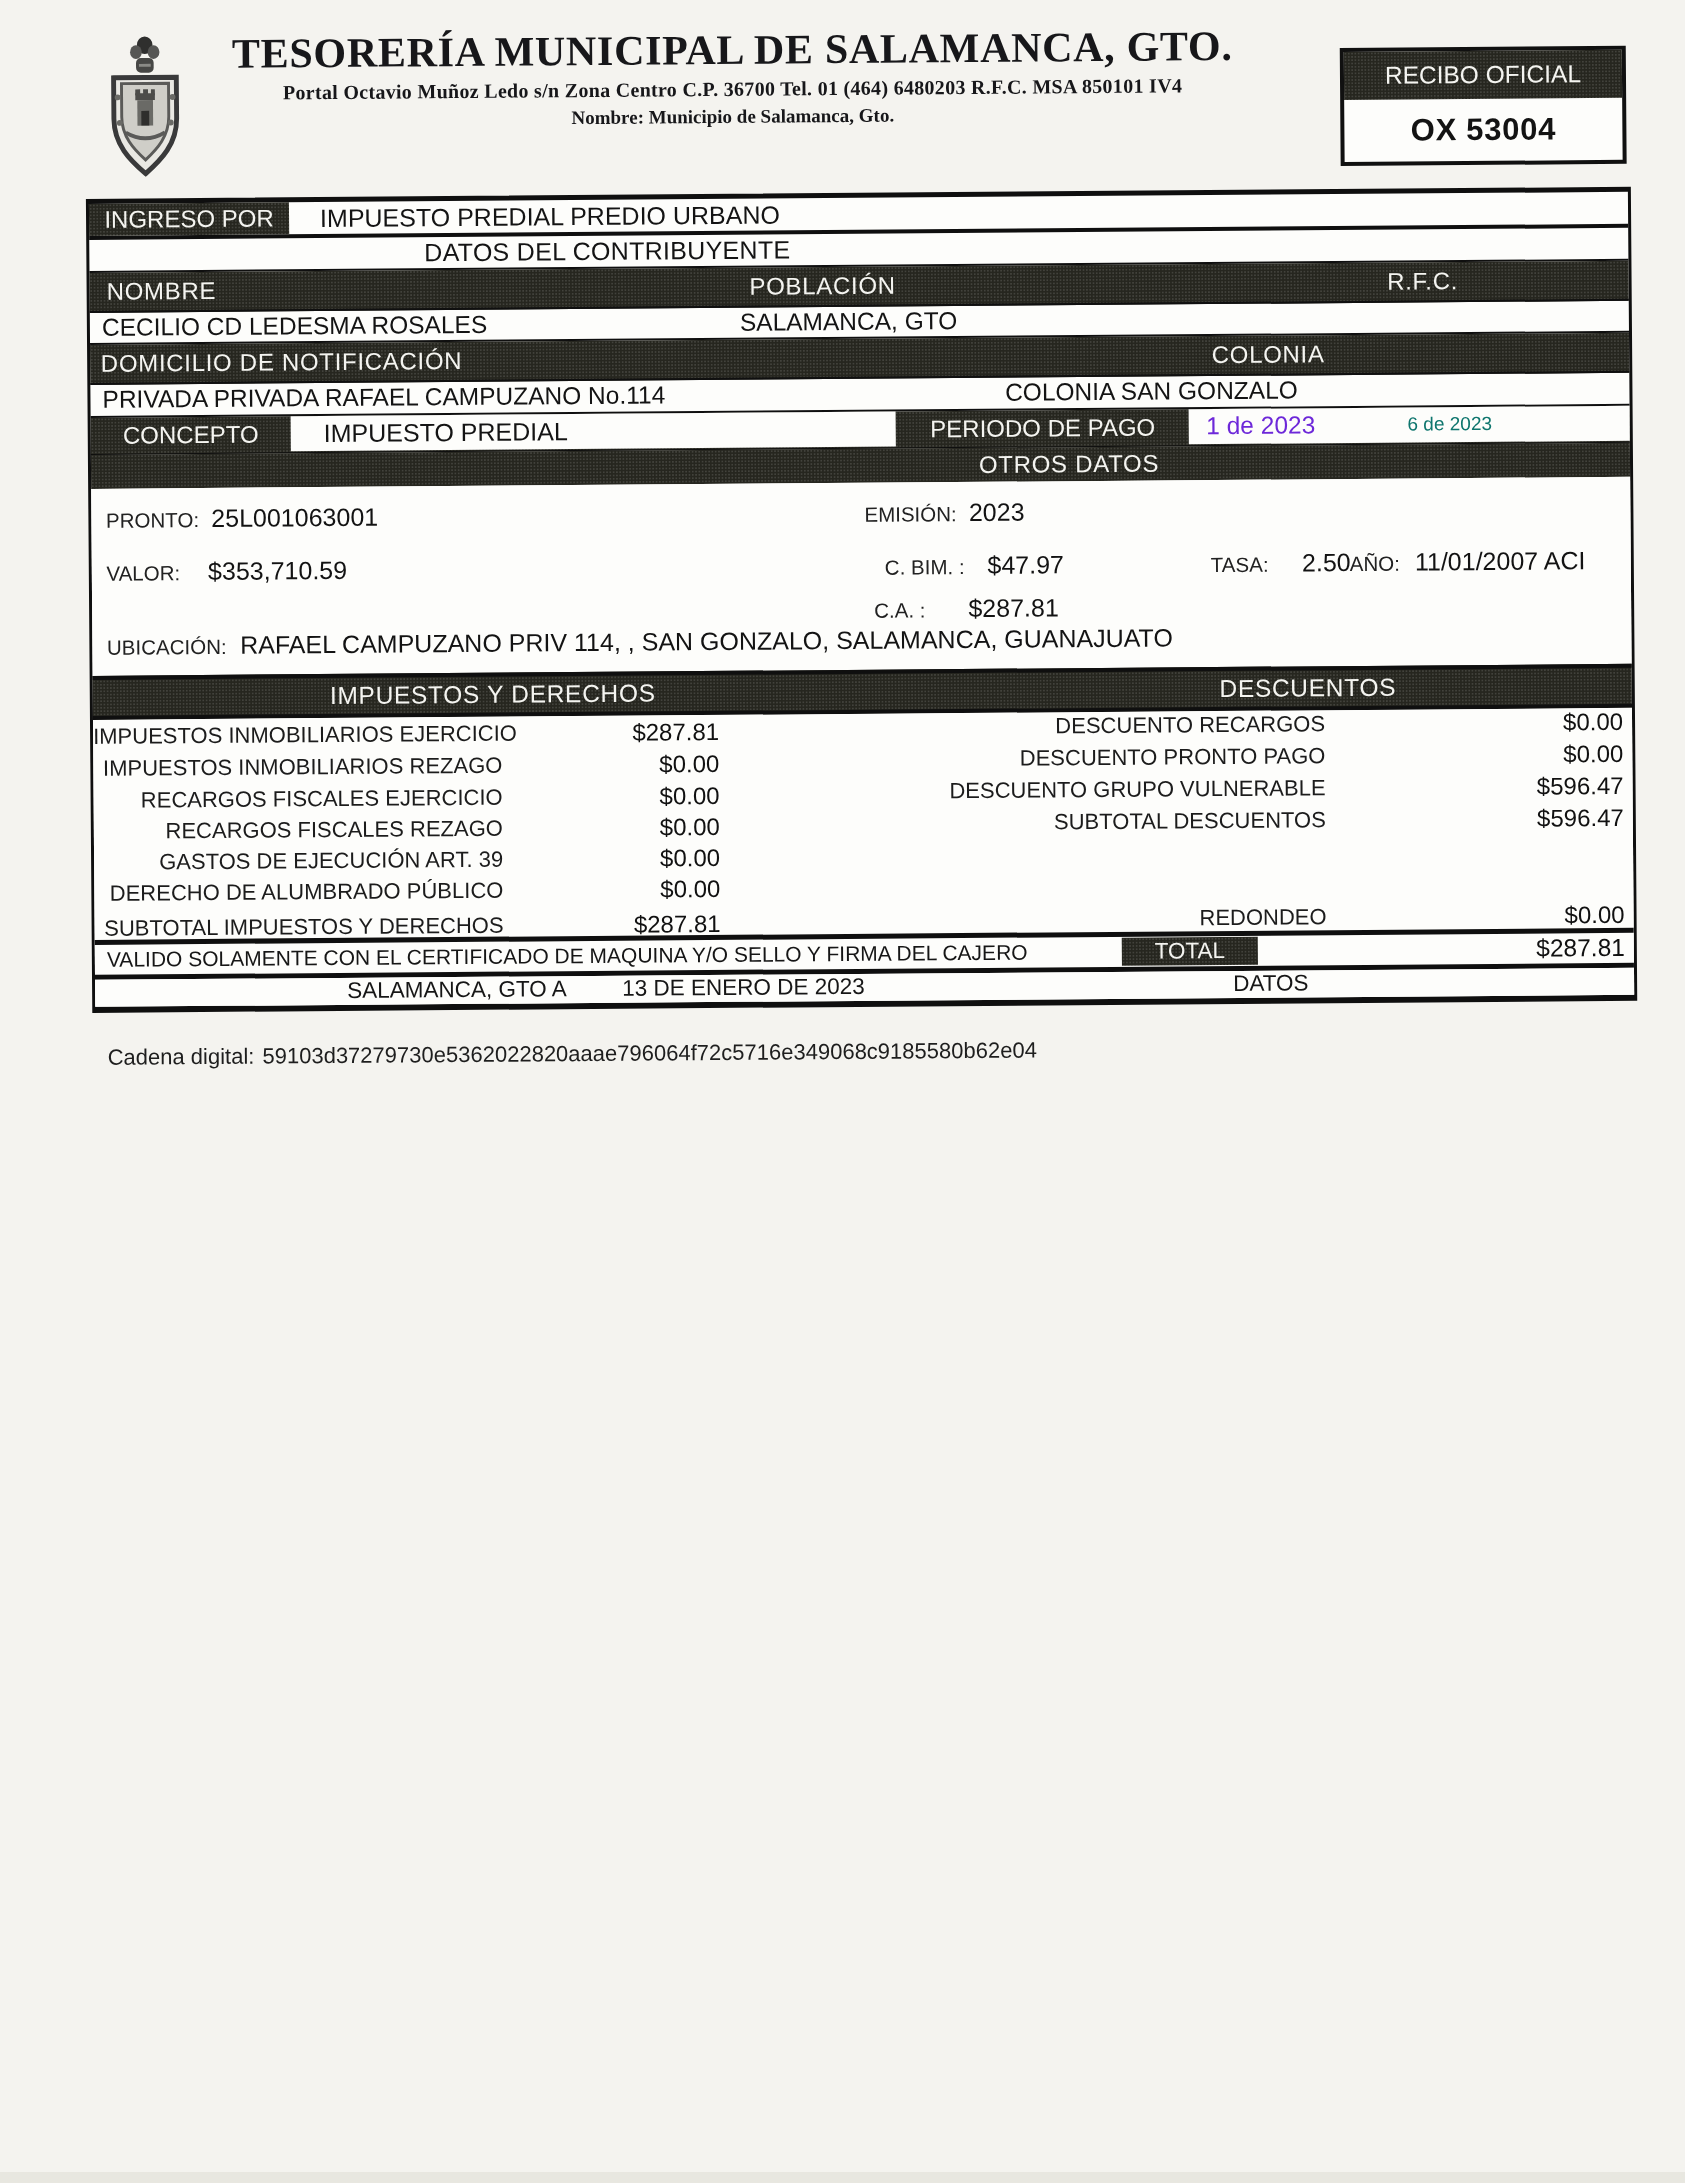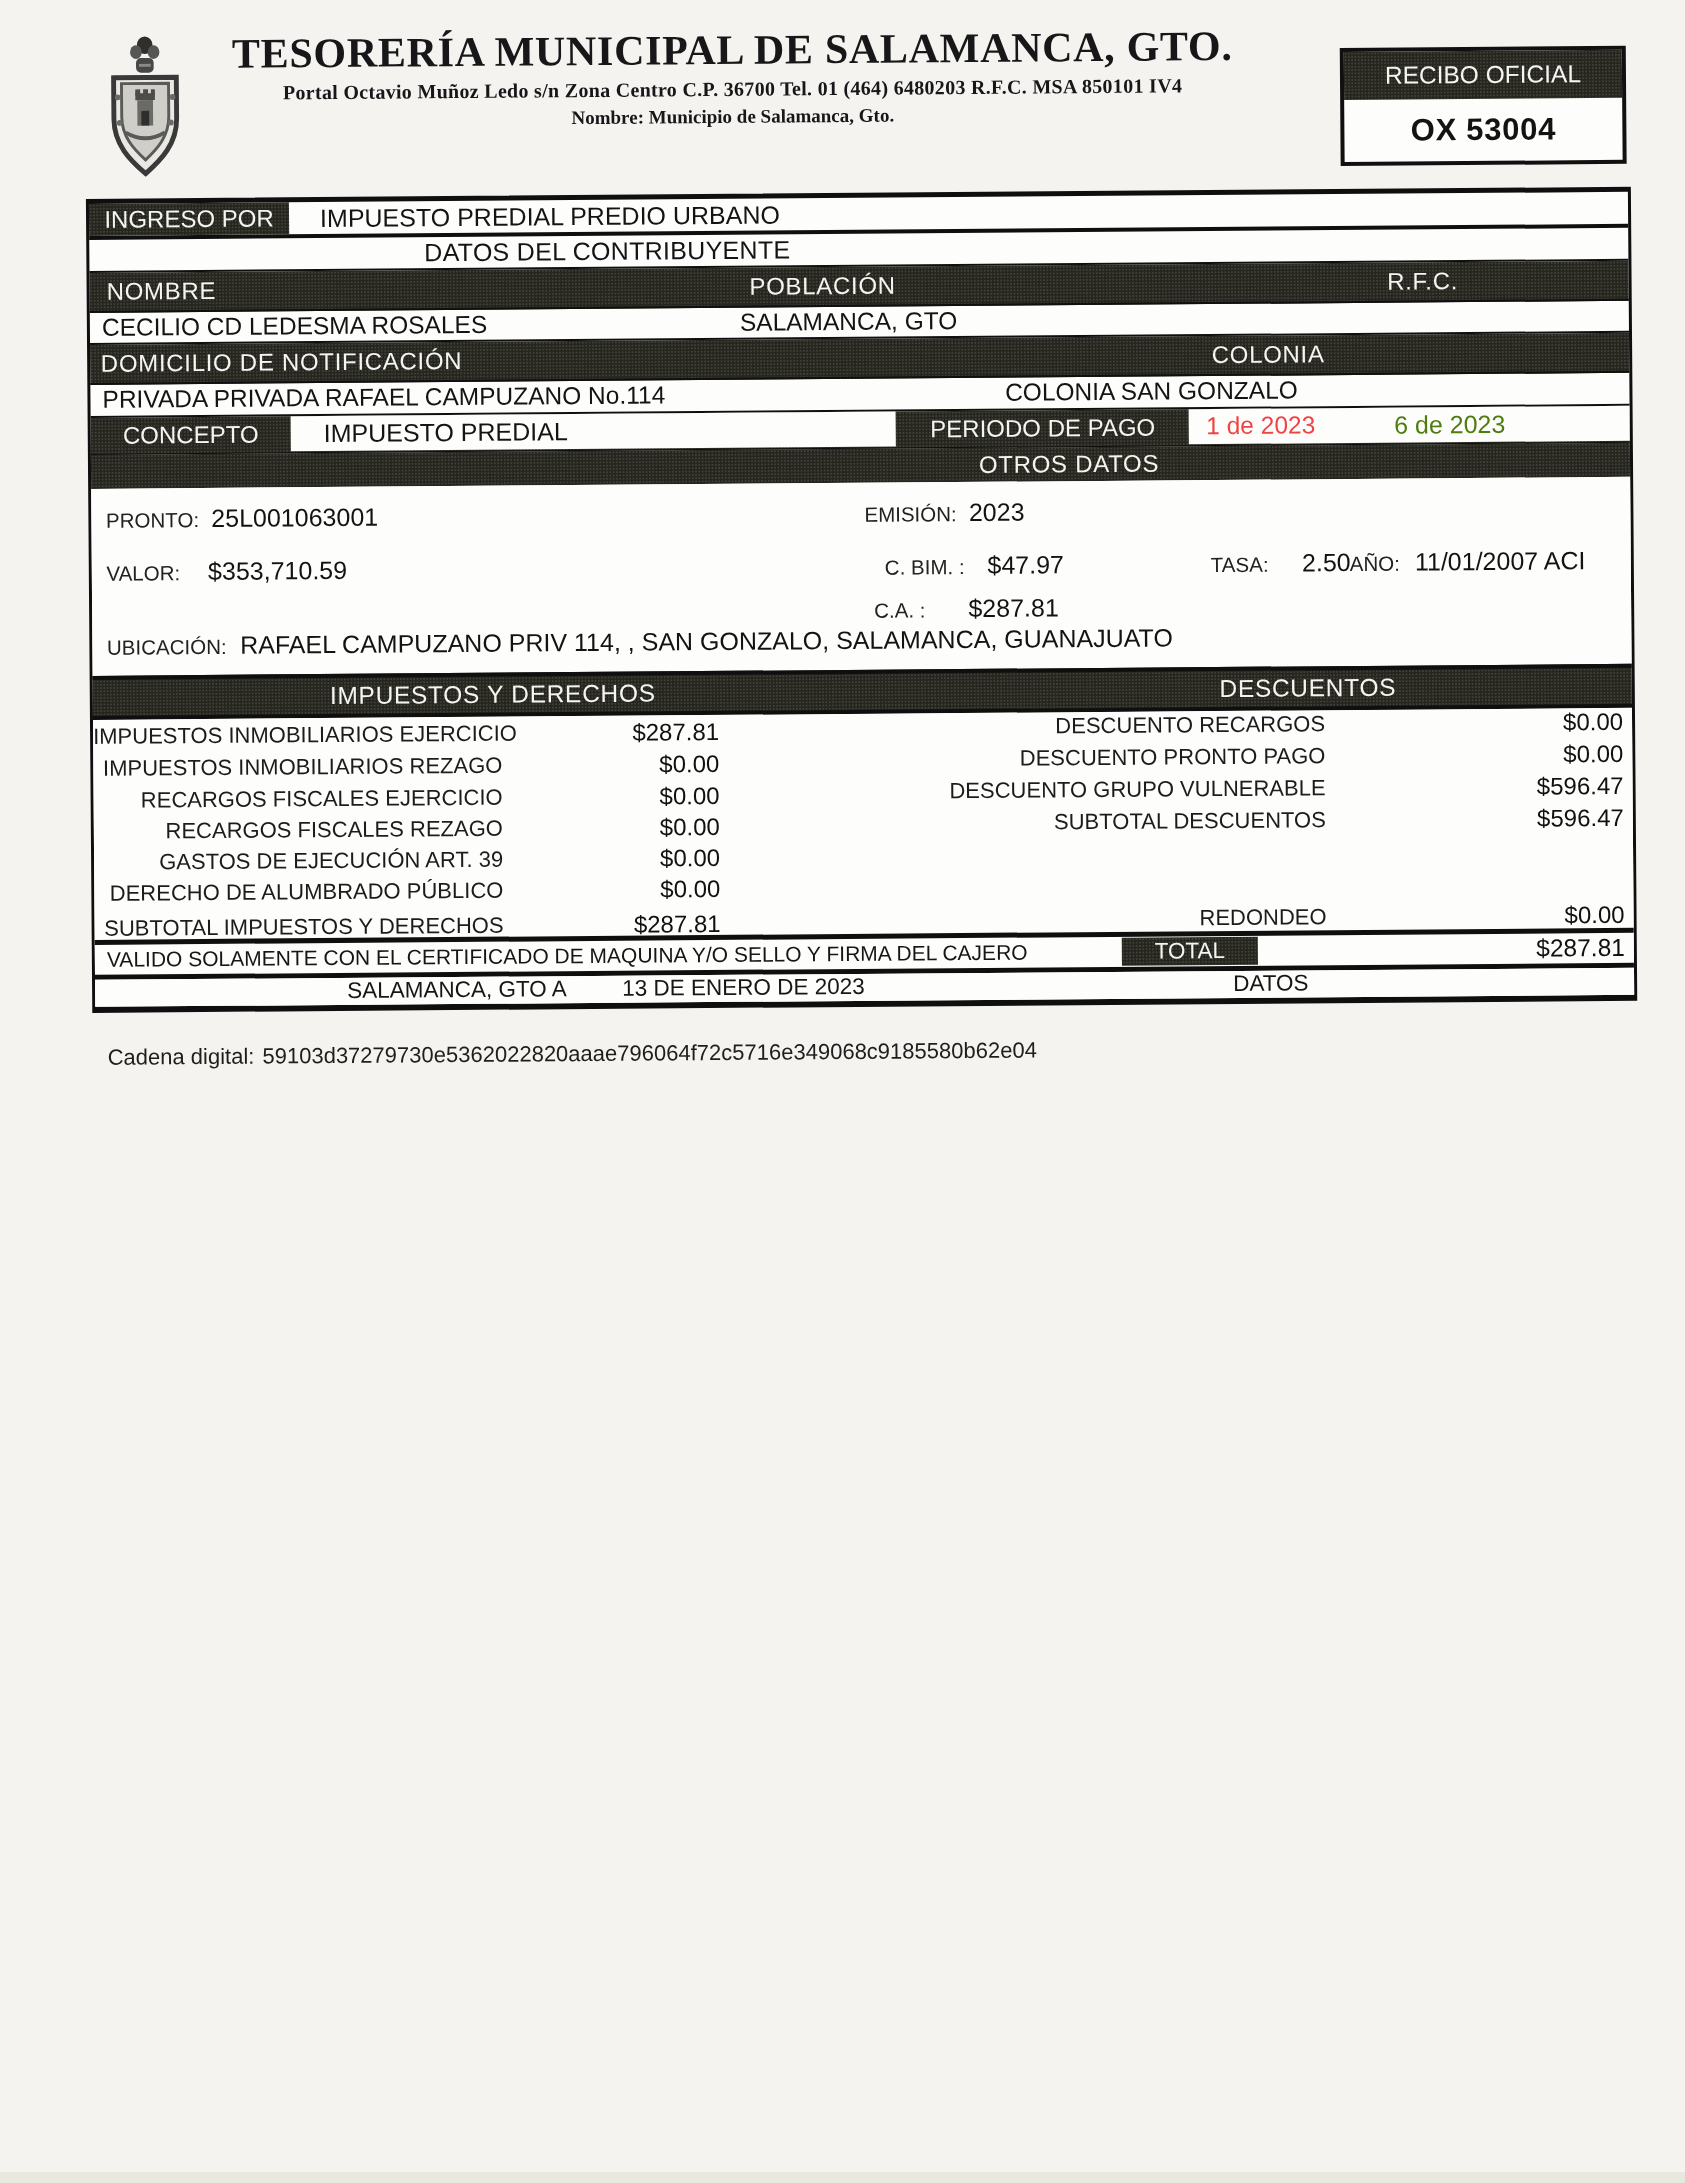--- a/index.html
+++ b/index.html
@@ -44,22 +44,22 @@
   .ingreso-val{position:absolute;left:231px;top:0;line-height:32px;font-size:25px;color:#141414;}
   .r2 .center-title{position:absolute;left:518px;transform:translateX(-50%);line-height:30.5px;font-size:25px;color:#141414;letter-spacing:0.3px;}
   .hdr-lbl{position:absolute;line-height:38px;font-size:24px;letter-spacing:0.7px;}
   .val-txt{position:absolute;line-height:30.5px;font-size:24.5px;color:#141414;}
 
   .white-box{position:absolute;top:0.7px;bottom:0.7px;background:#fdfdfb;}
   .concept-box{left:200px;width:605px;}
   .concept-box span{position:absolute;left:33px;line-height:34px;font-size:25px;color:#141414;}
   .periodo-lbl{position:absolute;left:952px;transform:translateX(-50%);line-height:36px;font-size:24px;}
   .dates-box{left:1098px;right:0;}
-  .dates-box .d1{position:absolute;left:1170px;transform:translateX(-50%);line-height:34px;font-size:24.5px;color:#ef4444;}
-  .dates-box .d2{position:absolute;left:1359px;transform:translateX(-50%);line-height:34px;font-size:25px;color:#4d7c0f;}
+  .dates-box .d1{position:absolute;left:1170px;transform:translateX(-50%);line-height:34px;font-size:24.5px;color:#6d28d9;}
+  .dates-box .d2{position:absolute;left:1359px;transform:translateX(-50%);line-height:34px;font-size:19px;color:#0f766e;}
   .dates-box .d1,.dates-box .d2{left:auto;}
   .dates-box .d1{left:72px;} .dates-box .d2{left:261px;}
   .r8 .center-title{position:absolute;left:978px;transform:translateX(-50%);line-height:34px;font-size:24px;letter-spacing:0.7px;}
 
   
   .otros{position:relative;height:187px;background:#fdfdfb;white-space:nowrap;}
   .fline{position:absolute;height:26.5px;line-height:26.5px;}
   .flbl{font-size:20.5px;color:#222;}
   .fval{font-size:25px;color:#131313;}
 

